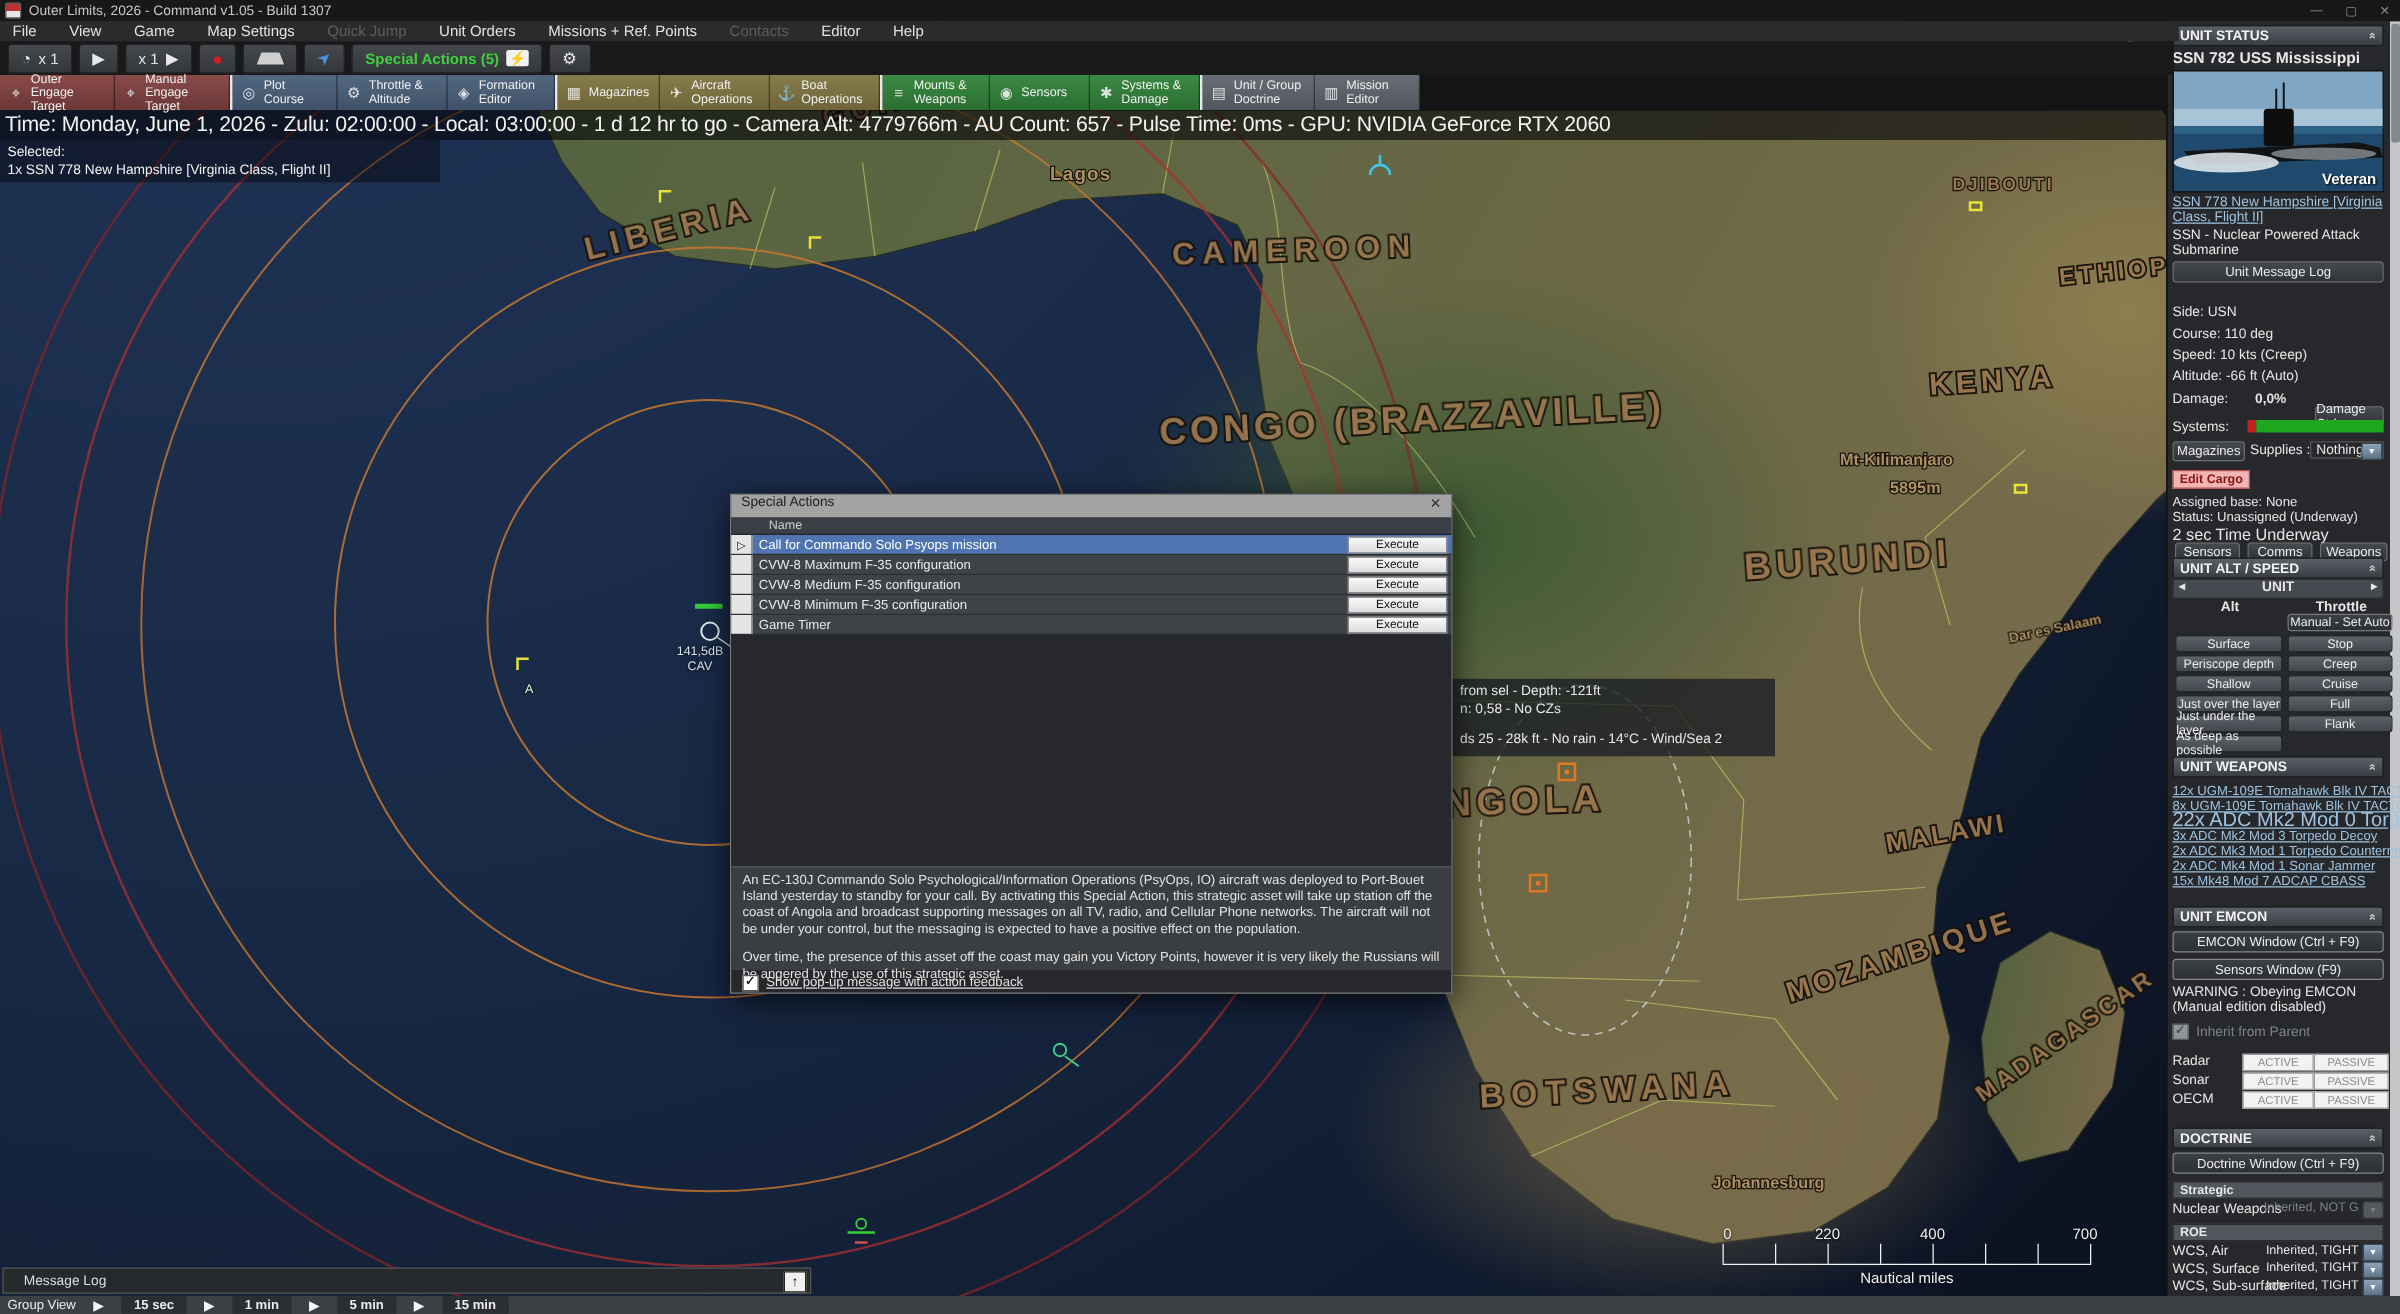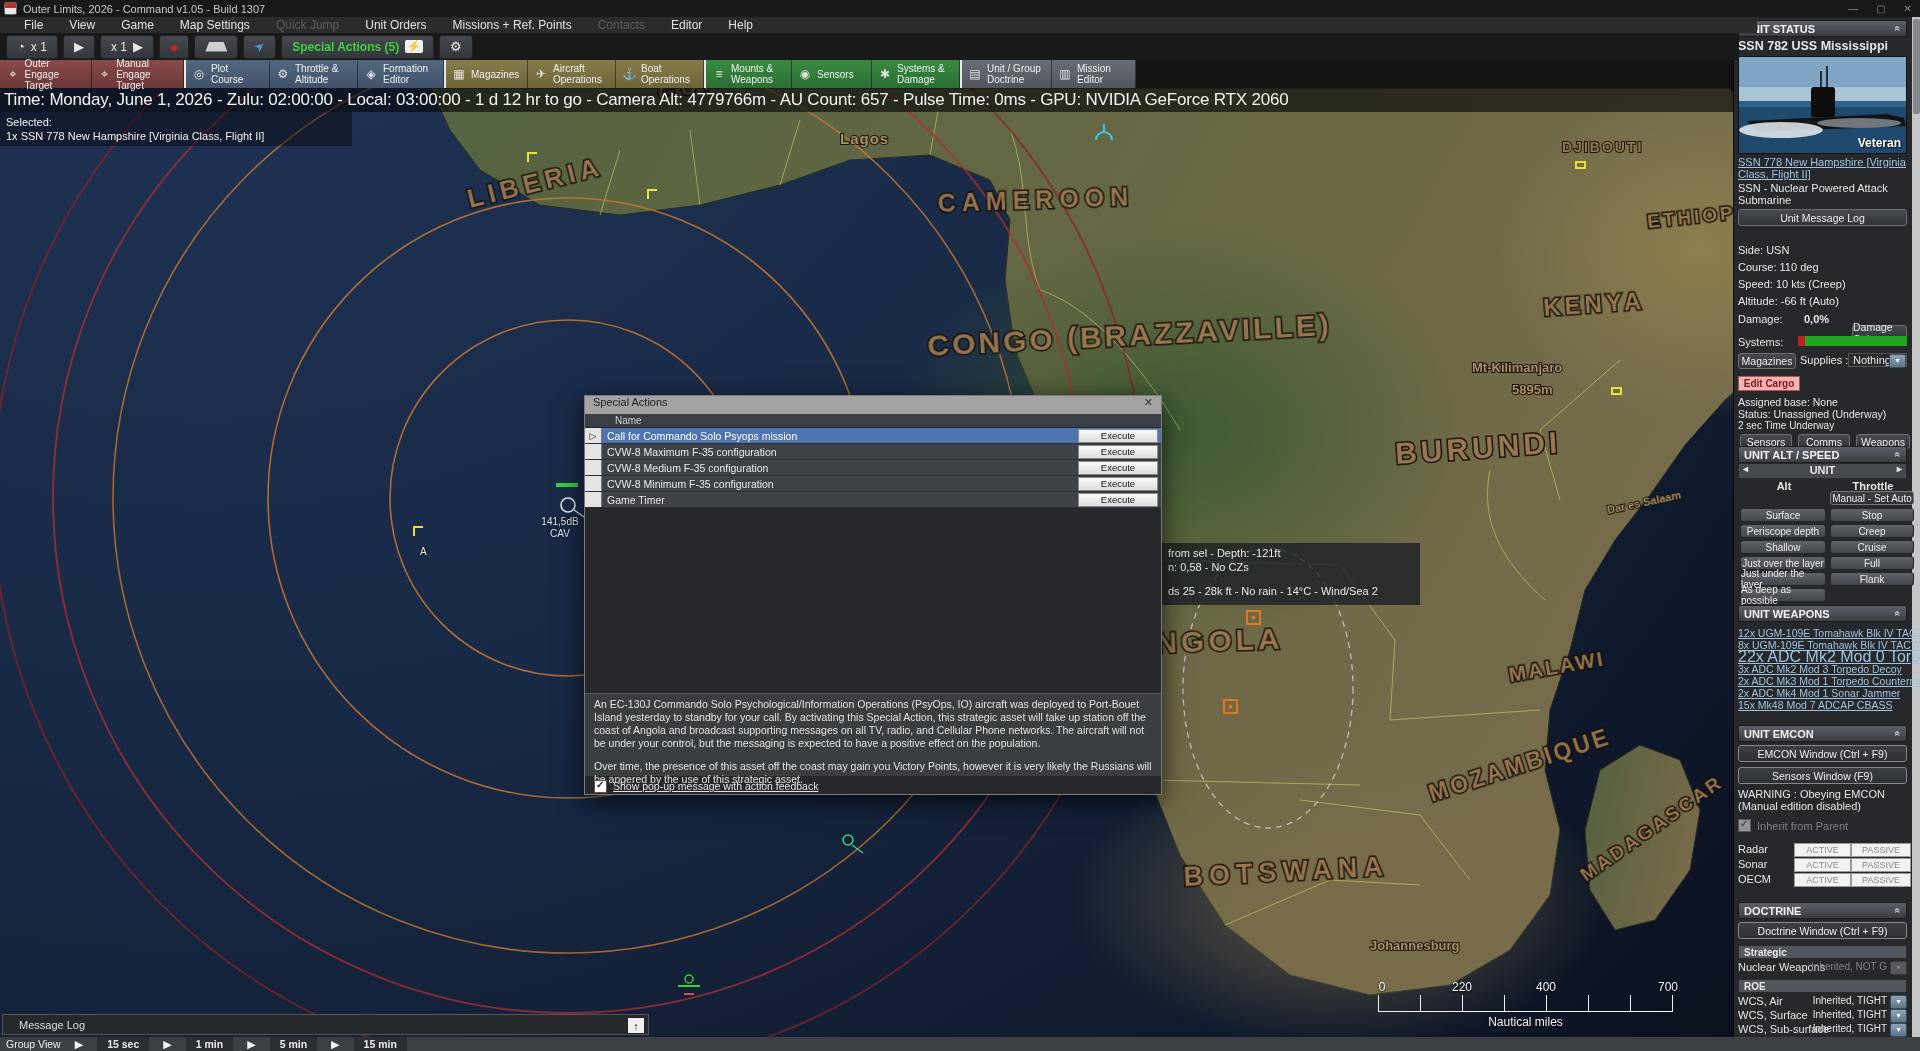--- a/index.html
+++ b/index.html
@@ -8,21 +8,21 @@
   .abs{position:absolute;}
 
   
   #titlebar{left:0;top:0;width:1920px;height:17px;background:#181818;color:#c8c8c8;
             font-size:11px;display:flex;align-items:center;z-index:50;}
   #appicon{width:11px;height:11px;margin:0 6px 0 4px;background:linear-gradient(#c03030 50%,#e8e8e8 50%);
            border:1px solid #666;border-radius:2px;}
   #wincontrols{position:absolute;right:8px;top:0;height:17px;display:flex;gap:18px;color:#8a8a8a;
                font-size:10px;align-items:center;}
   #menubar{left:0;top:17px;width:1733px;height:16px;background:#2b2b2b;color:#e2e2e2;font-size:12px;
-           display:flex;align-items:center;gap:26px;padding-left:24px;z-index:50;}
+           display:flex;align-items:center;gap:26px;padding-left:10px;z-index:50;}
   .menu-item{cursor:default;}
   .menu-item.disabled{color:#5d5d5d;}
 
   
   #toolbar1{left:0;top:33px;width:1733px;height:27px;background:#191919;display:flex;align-items:center;
             gap:5px;padding-left:6px;z-index:50;}
   .tb1{height:22px;background:linear-gradient(#45484c,#33363a);border:1px solid #222;border-radius:3px;
        color:#e8e8e8;display:flex;align-items:center;justify-content:center;font-size:12px;padding:0 10px;gap:6px;}
   .tb1 .ic{font-size:13px;}
   #rec-icon{color:#d02020;font-size:14px;}
@@ -551,21 +551,21 @@
     <span style="position:absolute;left:110px;right:0;height:14px;background:#26282b;border:1px solid #555;
                  display:flex;align-items:center;padding-left:4px;box-sizing:border-box;">
       <span>Nothing</span>
       <span class="v-btn" style="position:absolute;right:0;top:0;">▾</span>
     </span>
   </div>
   <div class="sb-abs" style="top:359px;width:60px;height:13px;background:#f2b4b4;border:1px solid #b05050;
        color:#8a1212;font-weight:bold;font-size:10px;display:flex;align-items:center;justify-content:center;">Edit Cargo</div>
   <div class="sb-abs" style="top:379px;font-size:10.5px;">Assigned base: None</div>
   <div class="sb-abs" style="top:391px;font-size:10.5px;">Status: Unassigned (Underway)</div>
-  <div class="sb-abs" style="top:403px;font-size:10px;">2 sec Time Underway</div>
+  <div class="sb-abs" style="top:403px;font-size:13px;">2 sec Time Underway</div>
   <div class="sb-abs" style="top:417px;height:14px;">
     <span class="sb-btn" style="position:absolute;left:2px;width:50px;height:13px;">Sensors</span>
     <span class="sb-btn" style="position:absolute;left:60px;width:50px;height:13px;">Comms</span>
     <span class="sb-btn" style="position:absolute;left:118px;width:52px;height:13px;">Weapons</span>
   </div>
 
   <div class="sb-abs sb-hdr" style="top:429px;">
     <span>UNIT ALT / SPEED</span>
     <span class="chev">«</span>
   </div>

